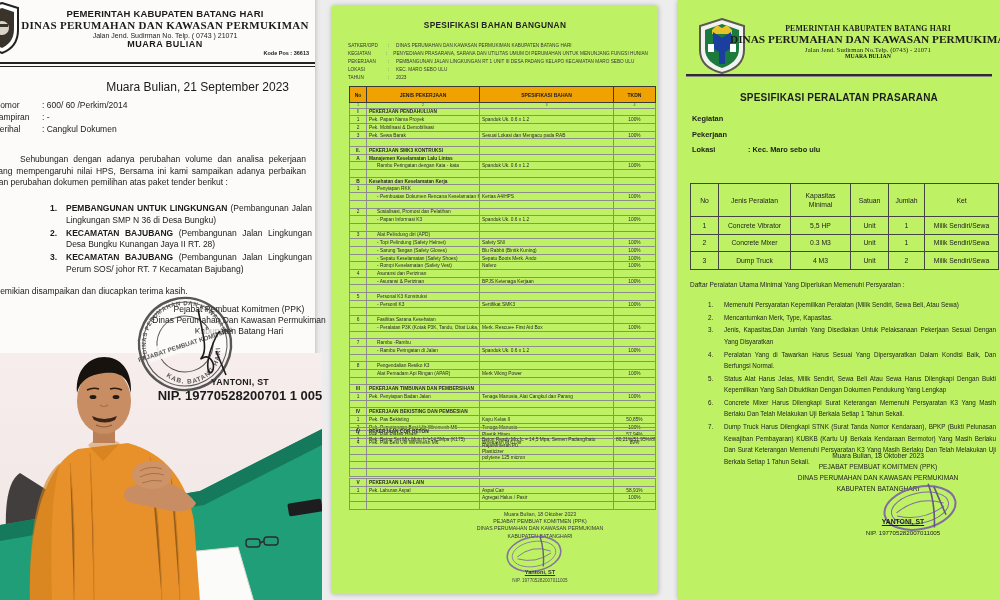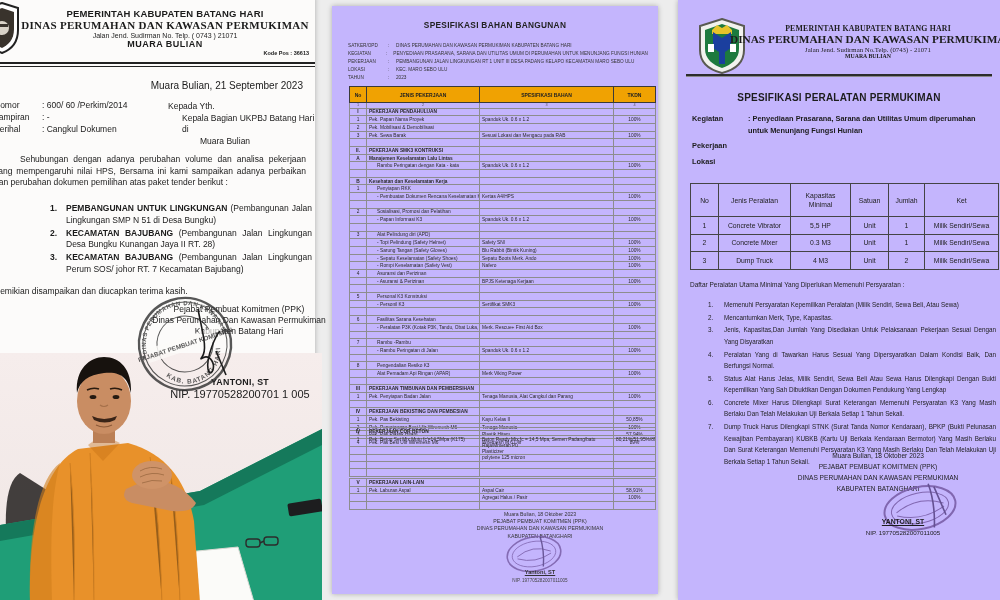--- a/index.html
+++ b/index.html
@@ -1,38 +1,38 @@
 <!DOCTYPE html>
 <html><head>
 <meta charset="utf-8">
 <style>
   html,body{margin:0;padding:0;width:1000px;height:600px;overflow:hidden;background:#ededed;
     font-family:"Liberation Sans",sans-serif;-webkit-font-smoothing:antialiased;}
   .abs{position:absolute;}
   .stage{position:relative;width:1000px;height:600px;}
-  .page{position:absolute;background:#c4b5fd;box-shadow:0 0 5px rgba(0,0,0,.28);}
+  .page{position:absolute;background:#bef264;box-shadow:0 0 5px rgba(0,0,0,.28);}
   
   #pageL{left:-10px;top:-4px;width:325px;height:610px;color:#1b1b1b;overflow:visible;background:#fcfbfa;}
   .lh1{font-size:9.5px;font-weight:700;text-align:center;letter-spacing:.2px;}
   .lh2{font-size:11px;font-weight:700;text-align:center;font-family:"Liberation Serif",serif;letter-spacing:.3px;}
   .lh3{font-size:7px;text-align:center;margin-top:1px;}
   .lh4{font-size:9px;font-weight:700;text-align:center;letter-spacing:.5px;}
   .kodepos{position:absolute;right:6px;top:54px;font-size:5.5px;font-weight:700;}
   .lrule{position:absolute;left:0;top:66px;width:325px;border-top:2.5px solid #222;border-bottom:.8px solid #222;height:1.5px;}
-  .ldate{position:absolute;top:84px;right:12px;font-size:10px;white-space:nowrap;}
+  .ldate{position:absolute;top:84px;right:26px;font-size:12px;white-space:nowrap;}
   .lmrow{display:flex;font-size:8.5px;line-height:12px;white-space:nowrap;}
   .lml{width:48px;}
   .lrec{position:absolute;left:178px;top:105px;font-size:8.5px;line-height:11.5px;}
   .lpar{position:absolute;left:4px;top:158px;width:312px;font-size:8.5px;line-height:11.5px;text-align:justify;text-indent:26px;}
   .lli{display:flex;font-size:8.5px;line-height:11.5px;margin-bottom:1.5px;width:262px;text-align:justify;}
   .lli .n{width:16px;font-weight:700;flex:none;}
   .lclose{position:absolute;left:4px;top:290px;font-size:8.5px;}
   .lsign{position:absolute;left:118px;top:308px;width:262px;text-align:center;font-size:8.5px;line-height:11px;}
   .lname{position:absolute;left:150px;top:381px;width:200px;text-align:center;font-size:8.8px;font-weight:700;letter-spacing:.3px;}
-  .lnip{position:absolute;left:150px;top:392px;width:200px;text-align:center;font-size:11px;font-weight:400;}
+  .lnip{position:absolute;left:150px;top:392px;width:200px;text-align:center;font-size:13px;font-weight:700;}
   
   #pageM{left:332px;top:6px;width:326px;height:588px;color:#222;}
   .mtitle{position:absolute;top:14px;left:0;width:100%;text-align:center;font-size:8.3px;font-weight:700;letter-spacing:.3px;}
   .mmeta{position:absolute;top:36px;left:16px;width:300px;}
   .mmrow{display:flex;font-size:4.7px;line-height:8px;white-space:nowrap;color:#333;}
   .mmrow .l{width:40px;}
   .mmrow .c{width:8px;}
   table.mt{border-collapse:collapse;table-layout:fixed;width:306px;}
   table.mt td,table.mt th{border:.5px solid #8d8d8d;padding:0 2px;overflow:hidden;white-space:nowrap;}
   table.mt{border:1px solid #333;}
@@ -109,34 +109,28 @@
         <div class="lmrow">
           <span class="lml">Lampiran</span>
           <span>: -</span>
         </div>
         <div class="lmrow">
           <span class="lml">Perihal</span>
           <span>: Cangkul Dokumen</span>
         </div>
       </div>
 
-    <div class="lrec">
-      <div>Kepada Yth.</div>
-      <div style="padding-left:14px">Kepala Bagian UKPBJ Batang Hari</div>
-      <div style="padding-left:14px">di</div>
-      <div style="padding-left:32px">Muara Bulian</div>
-    </div>
 
     <div class="lpar">Sehubungan dengan adanya perubahan volume dan analisa pekerjaan yang mempengaruhi nilai HPS, Bersama ini kami sampaikan adanya perbaikan dan perubahan dokumen pemilihan atas paket tender berikut :</div>
 
     <div class="abs" style="left:60px;top:207px">
 
     <div class="lli">
           <span class="n">1.</span>
-          <span><b>PEMBANGUNAN UNTUK LINGKUNGAN</b><span> (Pembangunan Jalan Lingkungan SMP N 51 di Desa Bungku)</span></span>
+          <span><b>PEMBANGUNAN UNTUK LINGKUNGAN</b><span> (Pembangunan Jalan Lingkungan SMP N 36 di Desa Bungku)</span></span>
         </div>
         <div class="lli">
           <span class="n">2.</span>
           <span><b>KECAMATAN BAJUBANG</b><span> (Pembangunan Jalan Lingkungan Desa Bungku Kunangan Jaya II RT. 28)</span></span>
         </div>
         <div class="lli">
           <span class="n">3.</span>
           <span><b>KECAMATAN BAJUBANG</b><span> (Pembangunan Jalan Lingkungan Perum SOS/ johor RT. 7 Kecamatan Bajubang)</span></span>
         </div>
       </div>
@@ -663,33 +657,33 @@
         <rect x="32" y="26" width="6" height="8" fill="#fff"></rect>
     </svg>
     <div class="rh">
       <div class="rh1">PEMERINTAH KABUPATEN BATANG HARI</div>
       <div class="rh2">DINAS PERUMAHAN DAN KAWASAN PERMUKIMAN</div>
       <div class="rh3">Jalan Jend. Sudirman No.Telp. (0743) - 21071</div>
       <div class="rh4">MUARA BULIAN</div>
     </div>
     <div class="rrule"></div>
 
-    <div class="rtitle">SPESIFIKASI PERALATAN PERMUKIMAN</div>
+    <div class="rtitle">SPESIFIKASI PERALATAN PRASARANA</div>
 
     <div class="rmeta">
 
     <div class="rmrow">
           <span class="l">Kegiatan</span>
-          <span class="v">: Penyediaan Prasarana, Sarana dan Utilitas Umum diperumahan untuk Menunjang Fungsi Hunian</span>
         </div>
         <div class="rmrow">
           <span class="l">Pekerjaan</span>
         </div>
         <div class="rmrow">
           <span class="l">Lokasi</span>
+          <span class="v">: Kec. Maro sebo ulu</span>
         </div>
       </div>
 
     <table class="rt">
       <colgroup>
           <col style="width:28px">
           <col style="width:72px">
           <col style="width:60px">
           <col style="width:38px">
           <col style="width:36px">

